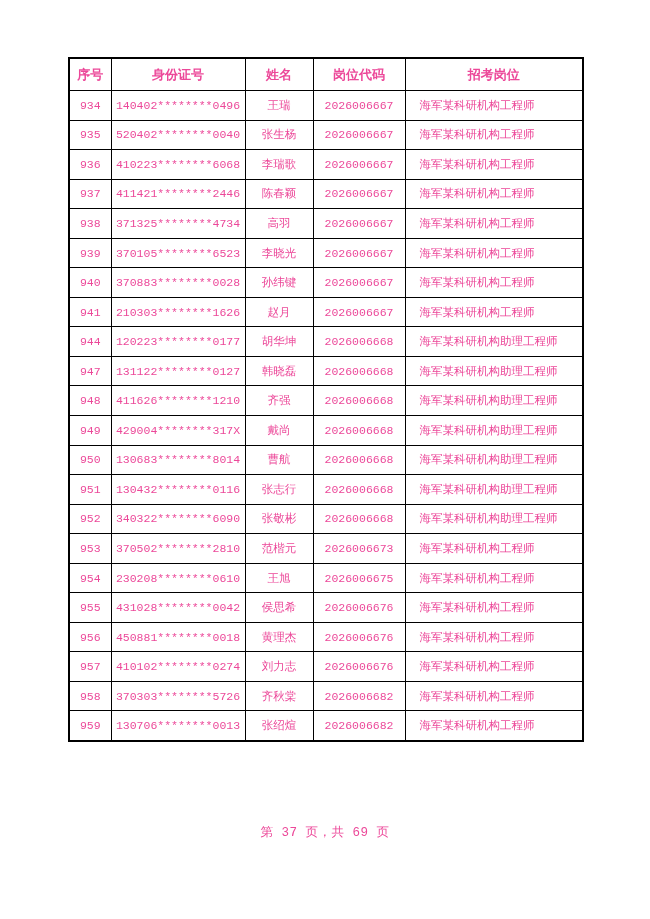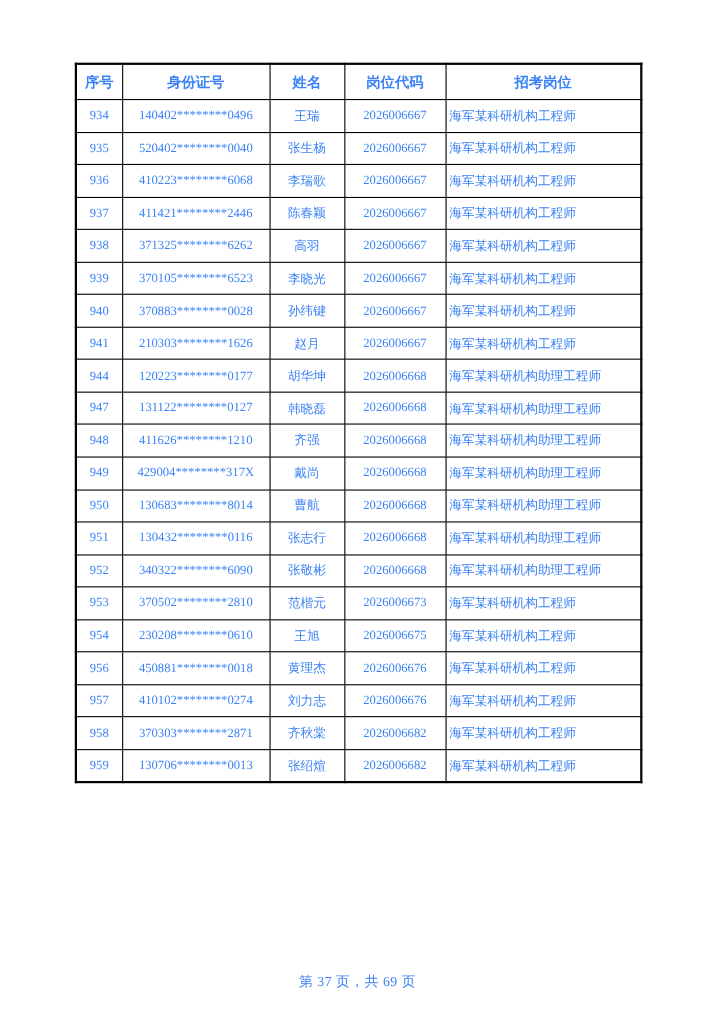--- a/index.html
+++ b/index.html
@@ -5,22 +5,22 @@
   html, body {
     margin: 0;
     padding: 0;
     background: #ffffff;
   }
   #page {
     position: relative;
     width: 650px;
     height: 919px;
     background: #ffffff;
-    font-family: Liberation Serif, serif;
-    color: #3b82f6;
+    font-family: Liberation Mono, monospace;
+    color: #ec4899;
     overflow: hidden;
   }
   table.roster {
     position: absolute;
     left: 68px;
     top: 57px;
     width: 514px;
     border-collapse: collapse;
     table-layout: fixed;
     border: 2px solid #000000;
@@ -40,31 +40,31 @@
   }
   table.roster td {
     height: 28.55px;
     font-size: 11.5px;
     font-weight: normal;
     text-align: center;
     vertical-align: middle;
   }
   table.roster td.pos-title {
     text-align: left;
-    padding-left: 3px;
+    padding-left: 14px;
   }
   col.c-index   { width: 42px; }
   col.c-id      { width: 134px; }
   col.c-name    { width: 68px; }
   col.c-code    { width: 92px; }
   col.c-title   { width: 178px; }
   .page-footer {
     position: absolute;
     left: 0;
-    top: 884px;
+    top: 824px;
     width: 100%;
     text-align: center;
     font-size: 12.5px;
     letter-spacing: 0.5px;
   }
 </style>
 </head>
 <body>
 
 <div id="page">
@@ -110,21 +110,21 @@
         </tr>
         <tr>
           <td>937</td>
           <td>411421********2446</td>
           <td>陈春颖</td>
           <td>2026006667</td>
           <td class="pos-title">海军某科研机构工程师</td>
         </tr>
         <tr>
           <td>938</td>
-          <td>371325********6262</td>
+          <td>371325********4734</td>
           <td>高羽</td>
           <td>2026006667</td>
           <td class="pos-title">海军某科研机构工程师</td>
         </tr>
         <tr>
           <td>939</td>
           <td>370105********6523</td>
           <td>李晓光</td>
           <td>2026006667</td>
           <td class="pos-title">海军某科研机构工程师</td>
@@ -200,36 +200,43 @@
           <td class="pos-title">海军某科研机构工程师</td>
         </tr>
         <tr>
           <td>954</td>
           <td>230208********0610</td>
           <td>王旭</td>
           <td>2026006675</td>
           <td class="pos-title">海军某科研机构工程师</td>
         </tr>
         <tr>
+          <td>955</td>
+          <td>431028********0042</td>
+          <td>侯思希</td>
+          <td>2026006676</td>
+          <td class="pos-title">海军某科研机构工程师</td>
+        </tr>
+        <tr>
           <td>956</td>
           <td>450881********0018</td>
           <td>黄理杰</td>
           <td>2026006676</td>
           <td class="pos-title">海军某科研机构工程师</td>
         </tr>
         <tr>
           <td>957</td>
           <td>410102********0274</td>
           <td>刘力志</td>
           <td>2026006676</td>
           <td class="pos-title">海军某科研机构工程师</td>
         </tr>
         <tr>
           <td>958</td>
-          <td>370303********2871</td>
+          <td>370303********5726</td>
           <td>齐秋棠</td>
           <td>2026006682</td>
           <td class="pos-title">海军某科研机构工程师</td>
         </tr>
         <tr>
           <td>959</td>
           <td>130706********0013</td>
           <td>张绍煊</td>
           <td>2026006682</td>
           <td class="pos-title">海军某科研机构工程师</td>

